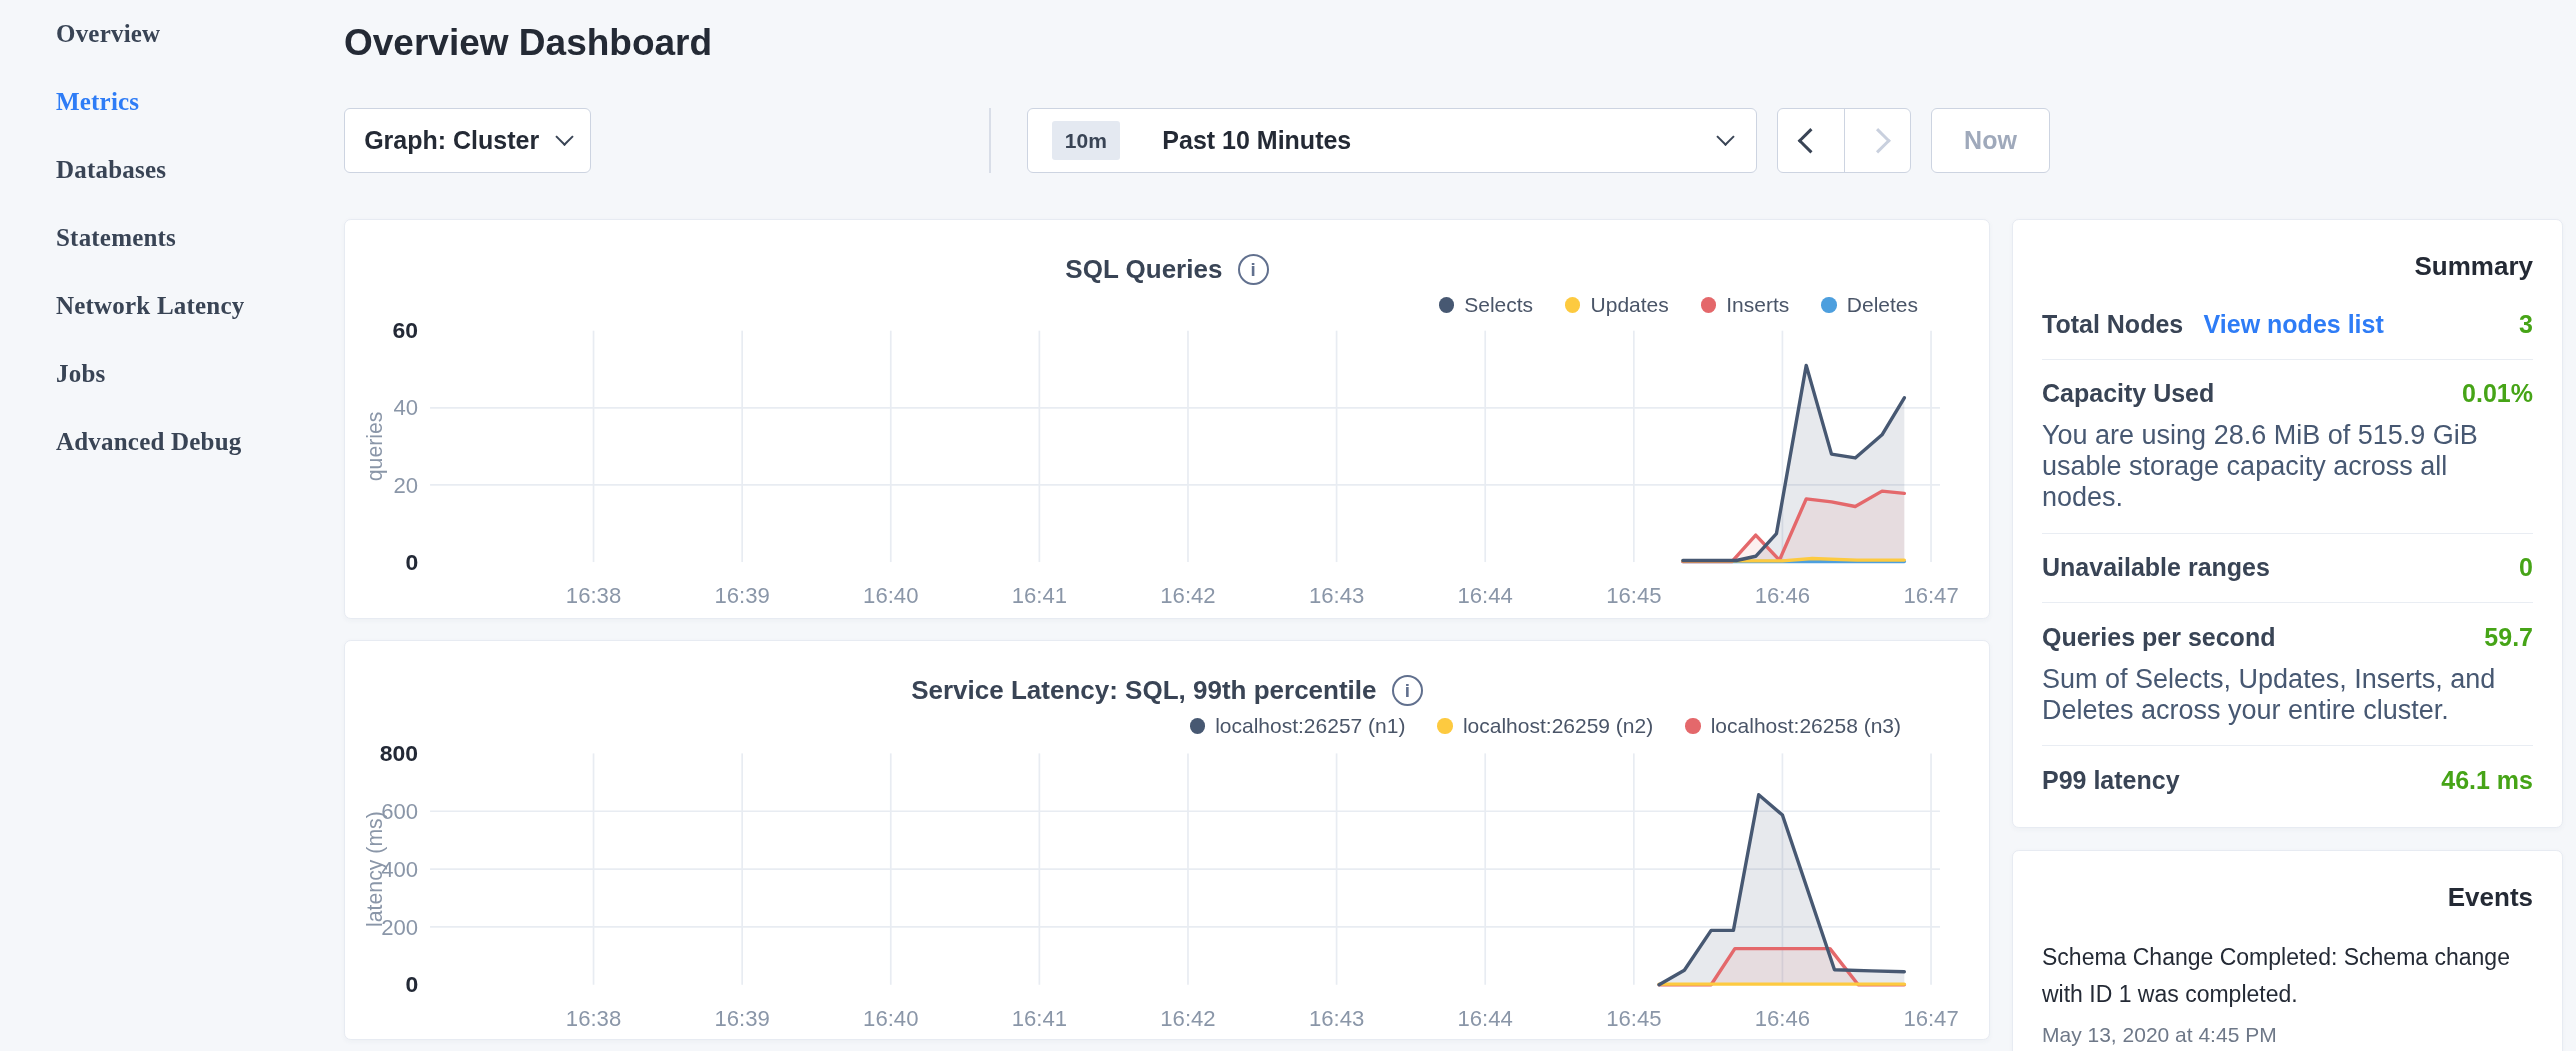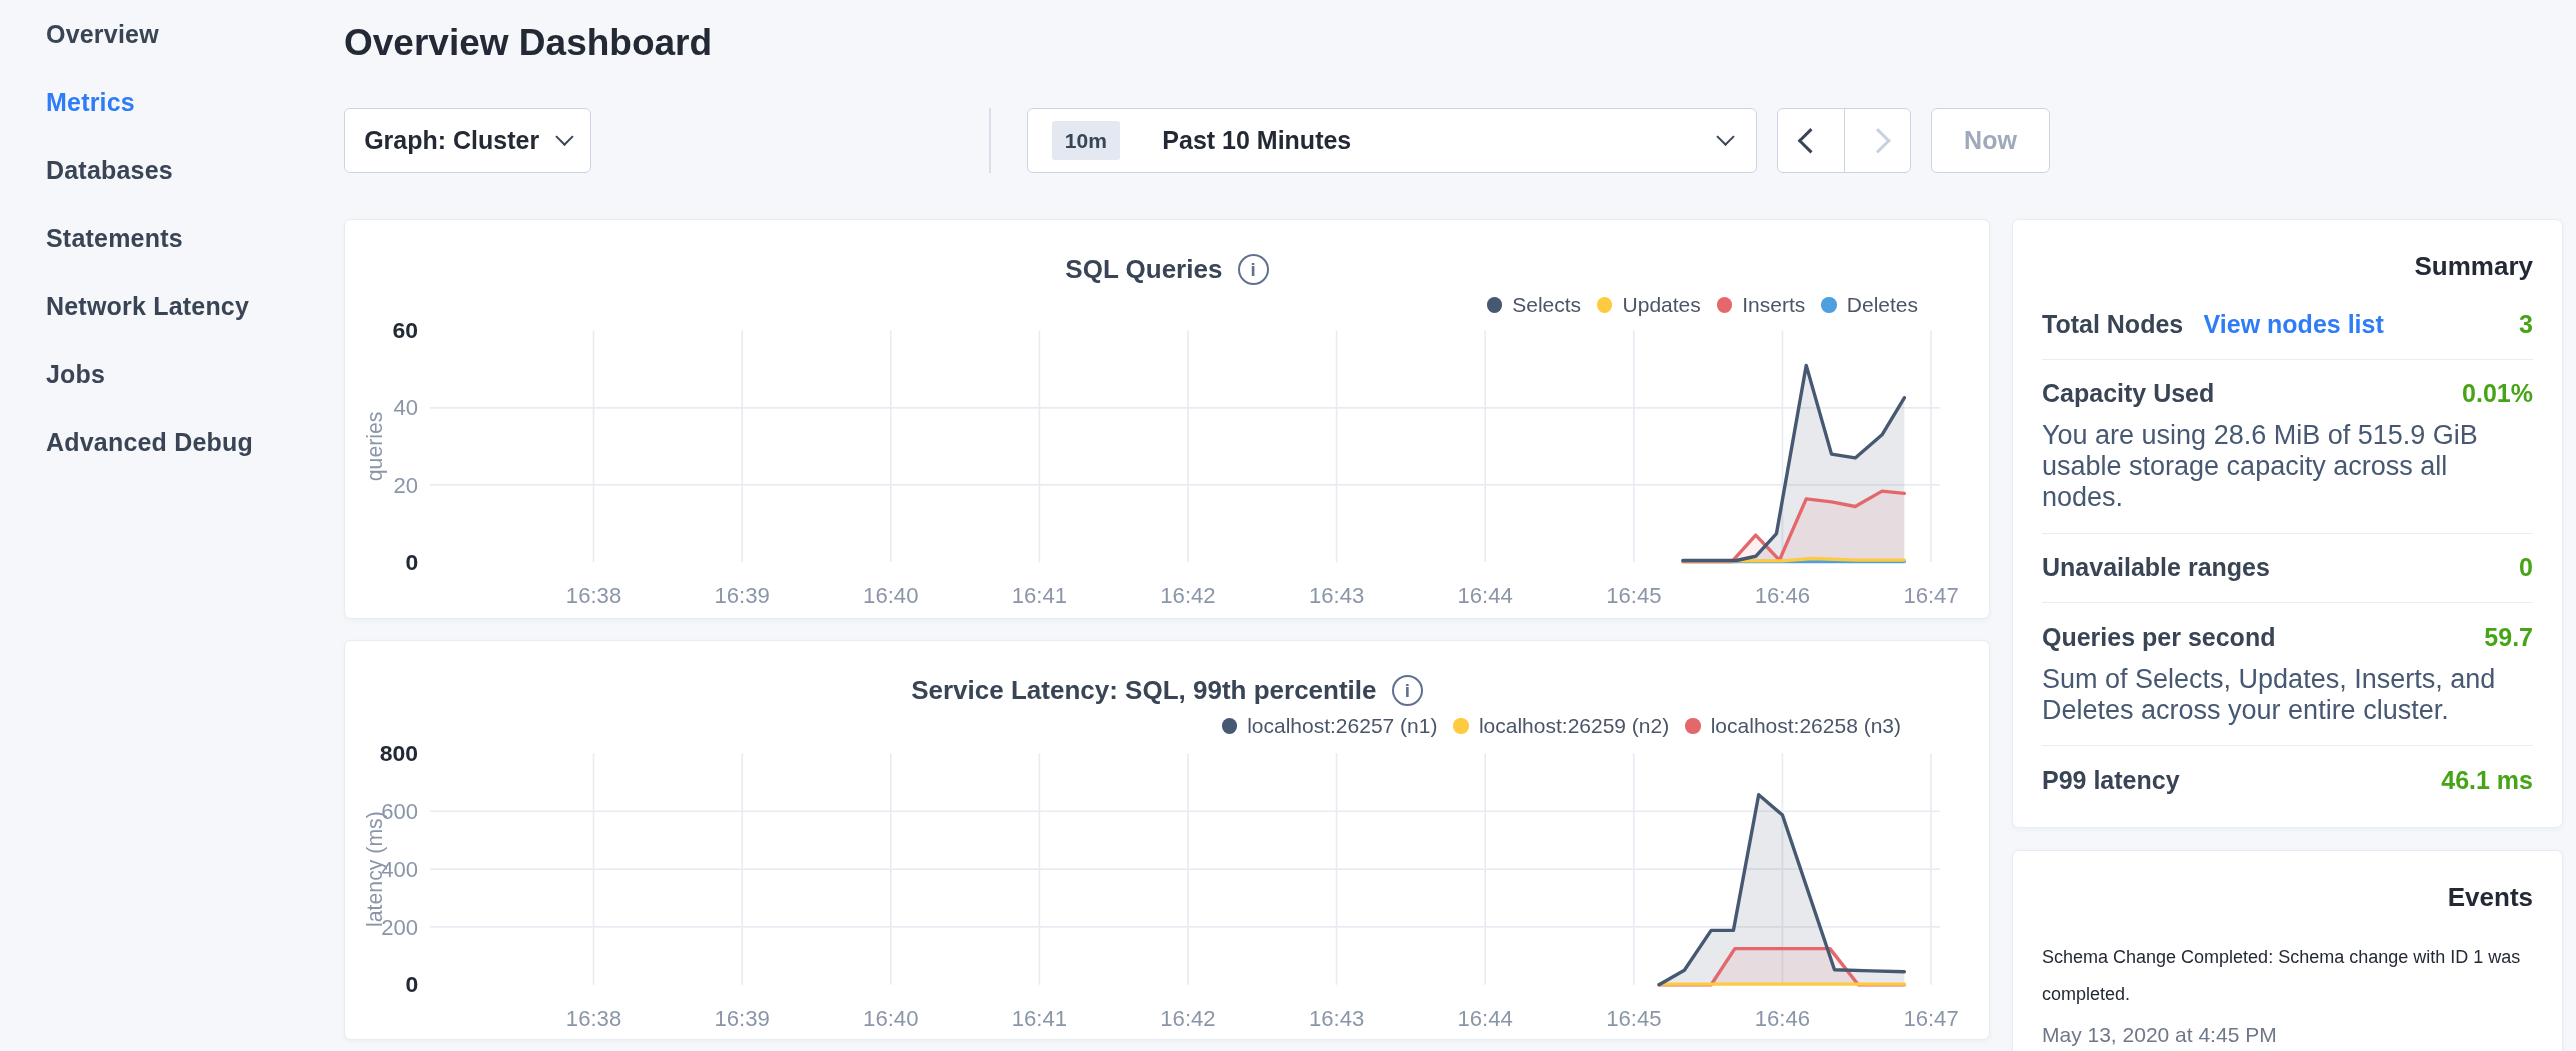--- a/index.html
+++ b/index.html
@@ -1,19 +1,19 @@
 <!DOCTYPE html>
 <html style="font-size:13.6px"><head>
 <meta charset="utf-8">
 <style>
   html,body{margin:0;padding:0;background:#f5f7fa;font-family:"Liberation Sans",sans-serif;}
   .screen{position:relative;width:2576px;height:1051px;overflow:hidden;background:#f5f7fa;}
 
   
-  .sidebar{position:absolute;left:2px;top:0;width:340px;height:100%;}
+  .sidebar{position:absolute;left:12px;top:0;width:340px;height:100%;font-family:Liberation Serif, serif;}
   .nav-item{height:68px;line-height:68px;padding-left:44px;font-size:25px;font-weight:600;
             color:#394455;cursor:pointer;letter-spacing:0.2px;}
   .nav-item.active{color:#2e7cf6;}
 
   
   .page-title{position:absolute;left:344px;top:22px;font-size:37px;font-weight:bold;color:#242a35;}
   .btn{position:absolute;top:108px;height:65px;background:#fff;border:1.7px solid #cdd4e1;border-radius:6px;
        display:flex;align-items:center;justify-content:center;gap:18.7px;font-size:25px;font-weight:bold;
        color:#242a35;box-sizing:border-box;cursor:pointer;}
   #btn-graph{left:344px;width:247px;}
@@ -34,39 +34,39 @@
 
   
   .card{position:absolute;background:#fff;border:0.9px solid #e7ebf2;border-radius:6.8px;
         box-shadow:0 1.7px 5.1px rgba(60,70,90,.04);box-sizing:border-box;}
   #chart-card-0{left:344px;top:219px;width:1646px;height:400px;}
   #chart-card-1{left:344px;top:640px;width:1646px;height:400px;}
   .chart-title-row{position:absolute;top:34px;left:0;right:0;display:flex;justify-content:center;
                    align-items:center;gap:15.3px;font-size:26px;font-weight:bold;color:#394455;}
   .info-icon{width:31px;height:31px;border:2.6px solid #61708e;border-radius:50%;color:#61708e;font-size:18.7px;
              font-weight:bold;display:flex;align-items:center;justify-content:center;box-sizing:border-box;cursor:pointer;}
-  .legend{position:absolute;top:73px;display:flex;gap:16px;align-items:center;justify-content:flex-end;}
+  .legend{position:absolute;top:73px;display:flex;gap:32px;align-items:center;justify-content:flex-end;}
   #legend-0{right:71px;}
   #legend-1{right:88px;}
   .legend-item{display:flex;align-items:center;gap:10.2px;font-size:21px;color:#4a5568;cursor:pointer;}
   .dot{width:15.3px;height:15.3px;border-radius:50%;}
   svg.chart{position:absolute;left:0;top:0;}
 
   
   #summary-card{left:2012px;top:219px;width:551px;height:609px;padding:0 29px;}
   #events-card{left:2012px;top:850px;width:551px;height:257px;padding:0 29px;}
   .panel-title{text-align:right;font-size:26px;font-weight:bold;color:#242a35;margin:31px 0 8.5px 0;}
   .srow{padding:19.6px 0;}
   .srow + .srow{border-top:1.7px solid #e9edf3;}
   .srow-head{display:flex;justify-content:space-between;align-items:baseline;font-size:25px;font-weight:bold;}
   .srow-label{color:#394455;display:flex;gap:20.4px;white-space:nowrap;}
   .srow-link{color:#2e7cf6;cursor:pointer;}
   .srow-value{color:#46a417;}
   .srow-desc{margin-top:12px;font-size:27px;line-height:31px;color:#475872;font-weight:normal;}
-  .event-text{margin-top:25.5px;font-size:18px;line-height:37px;color:#242a35;}
+  .event-text{margin-top:25.5px;font-size:23px;line-height:37px;color:#242a35;}
   .event-time{margin-top:10.2px;font-size:21px;color:#6e7888;}
 </style>
 </head>
 <body>
 
 <div class="screen">
 
   <nav class="sidebar" id="sidebar-nav">
       <div class="nav-item">Overview</div>
       <div class="nav-item active">Metrics</div>

